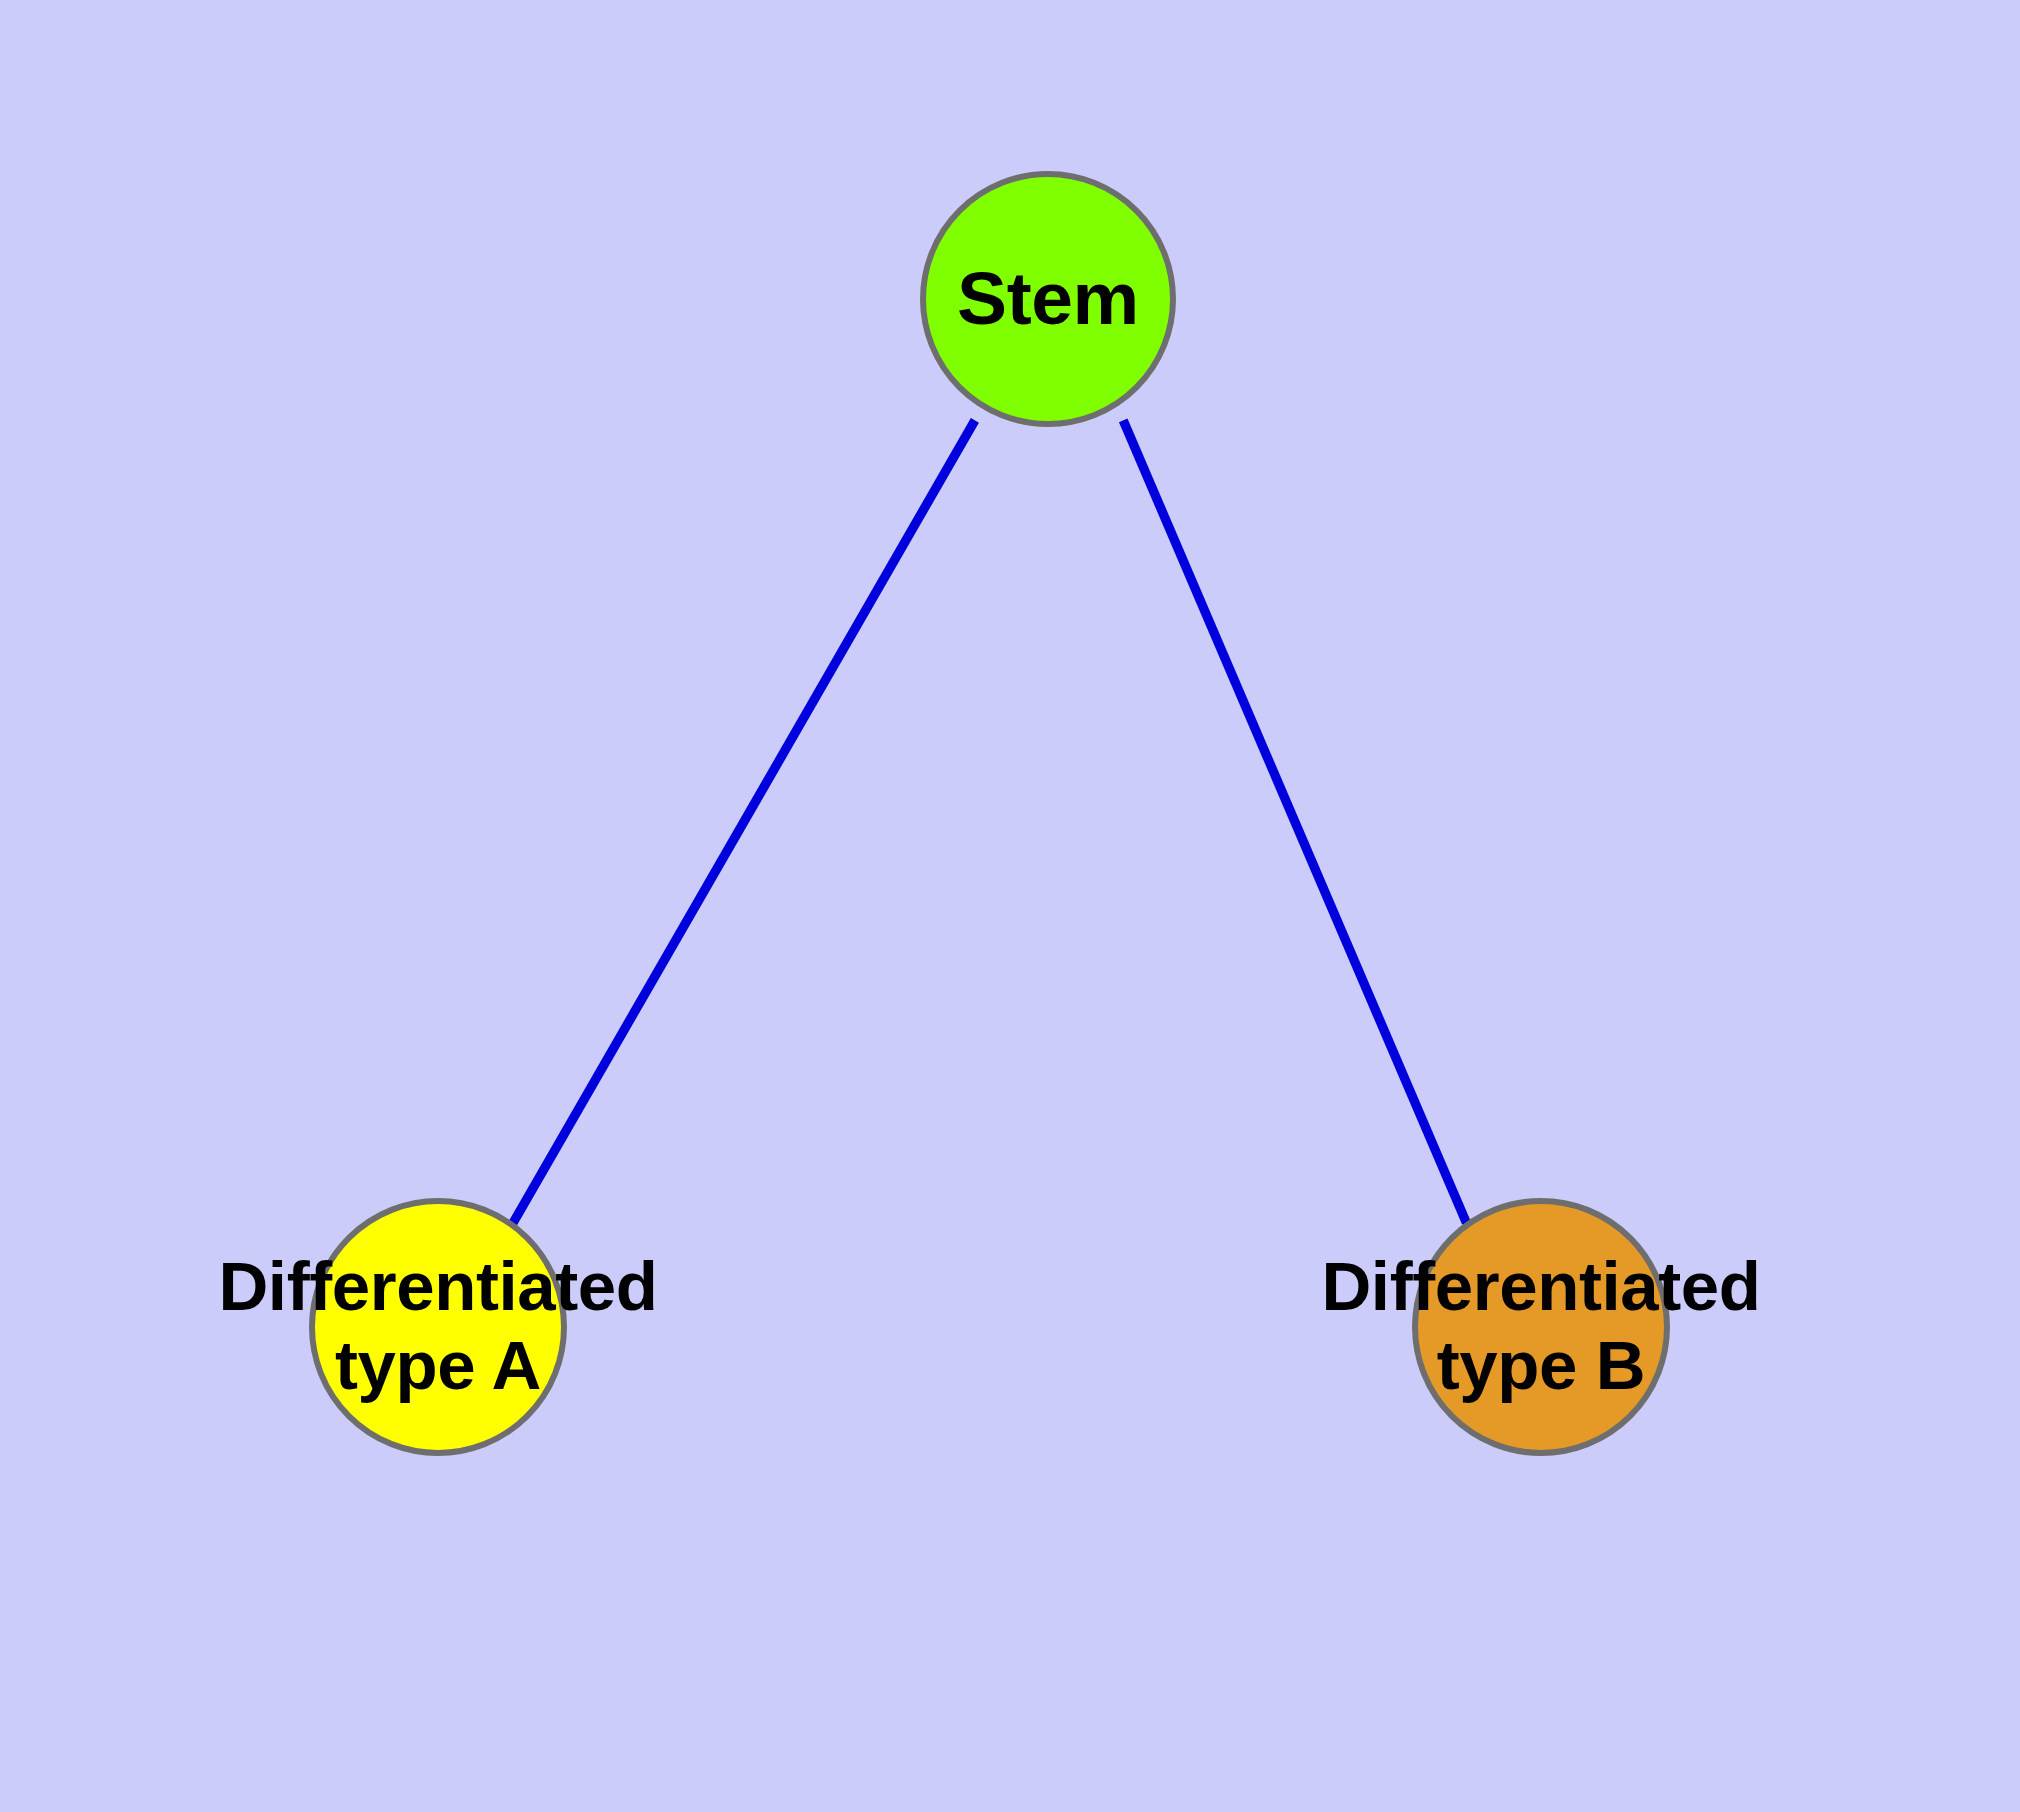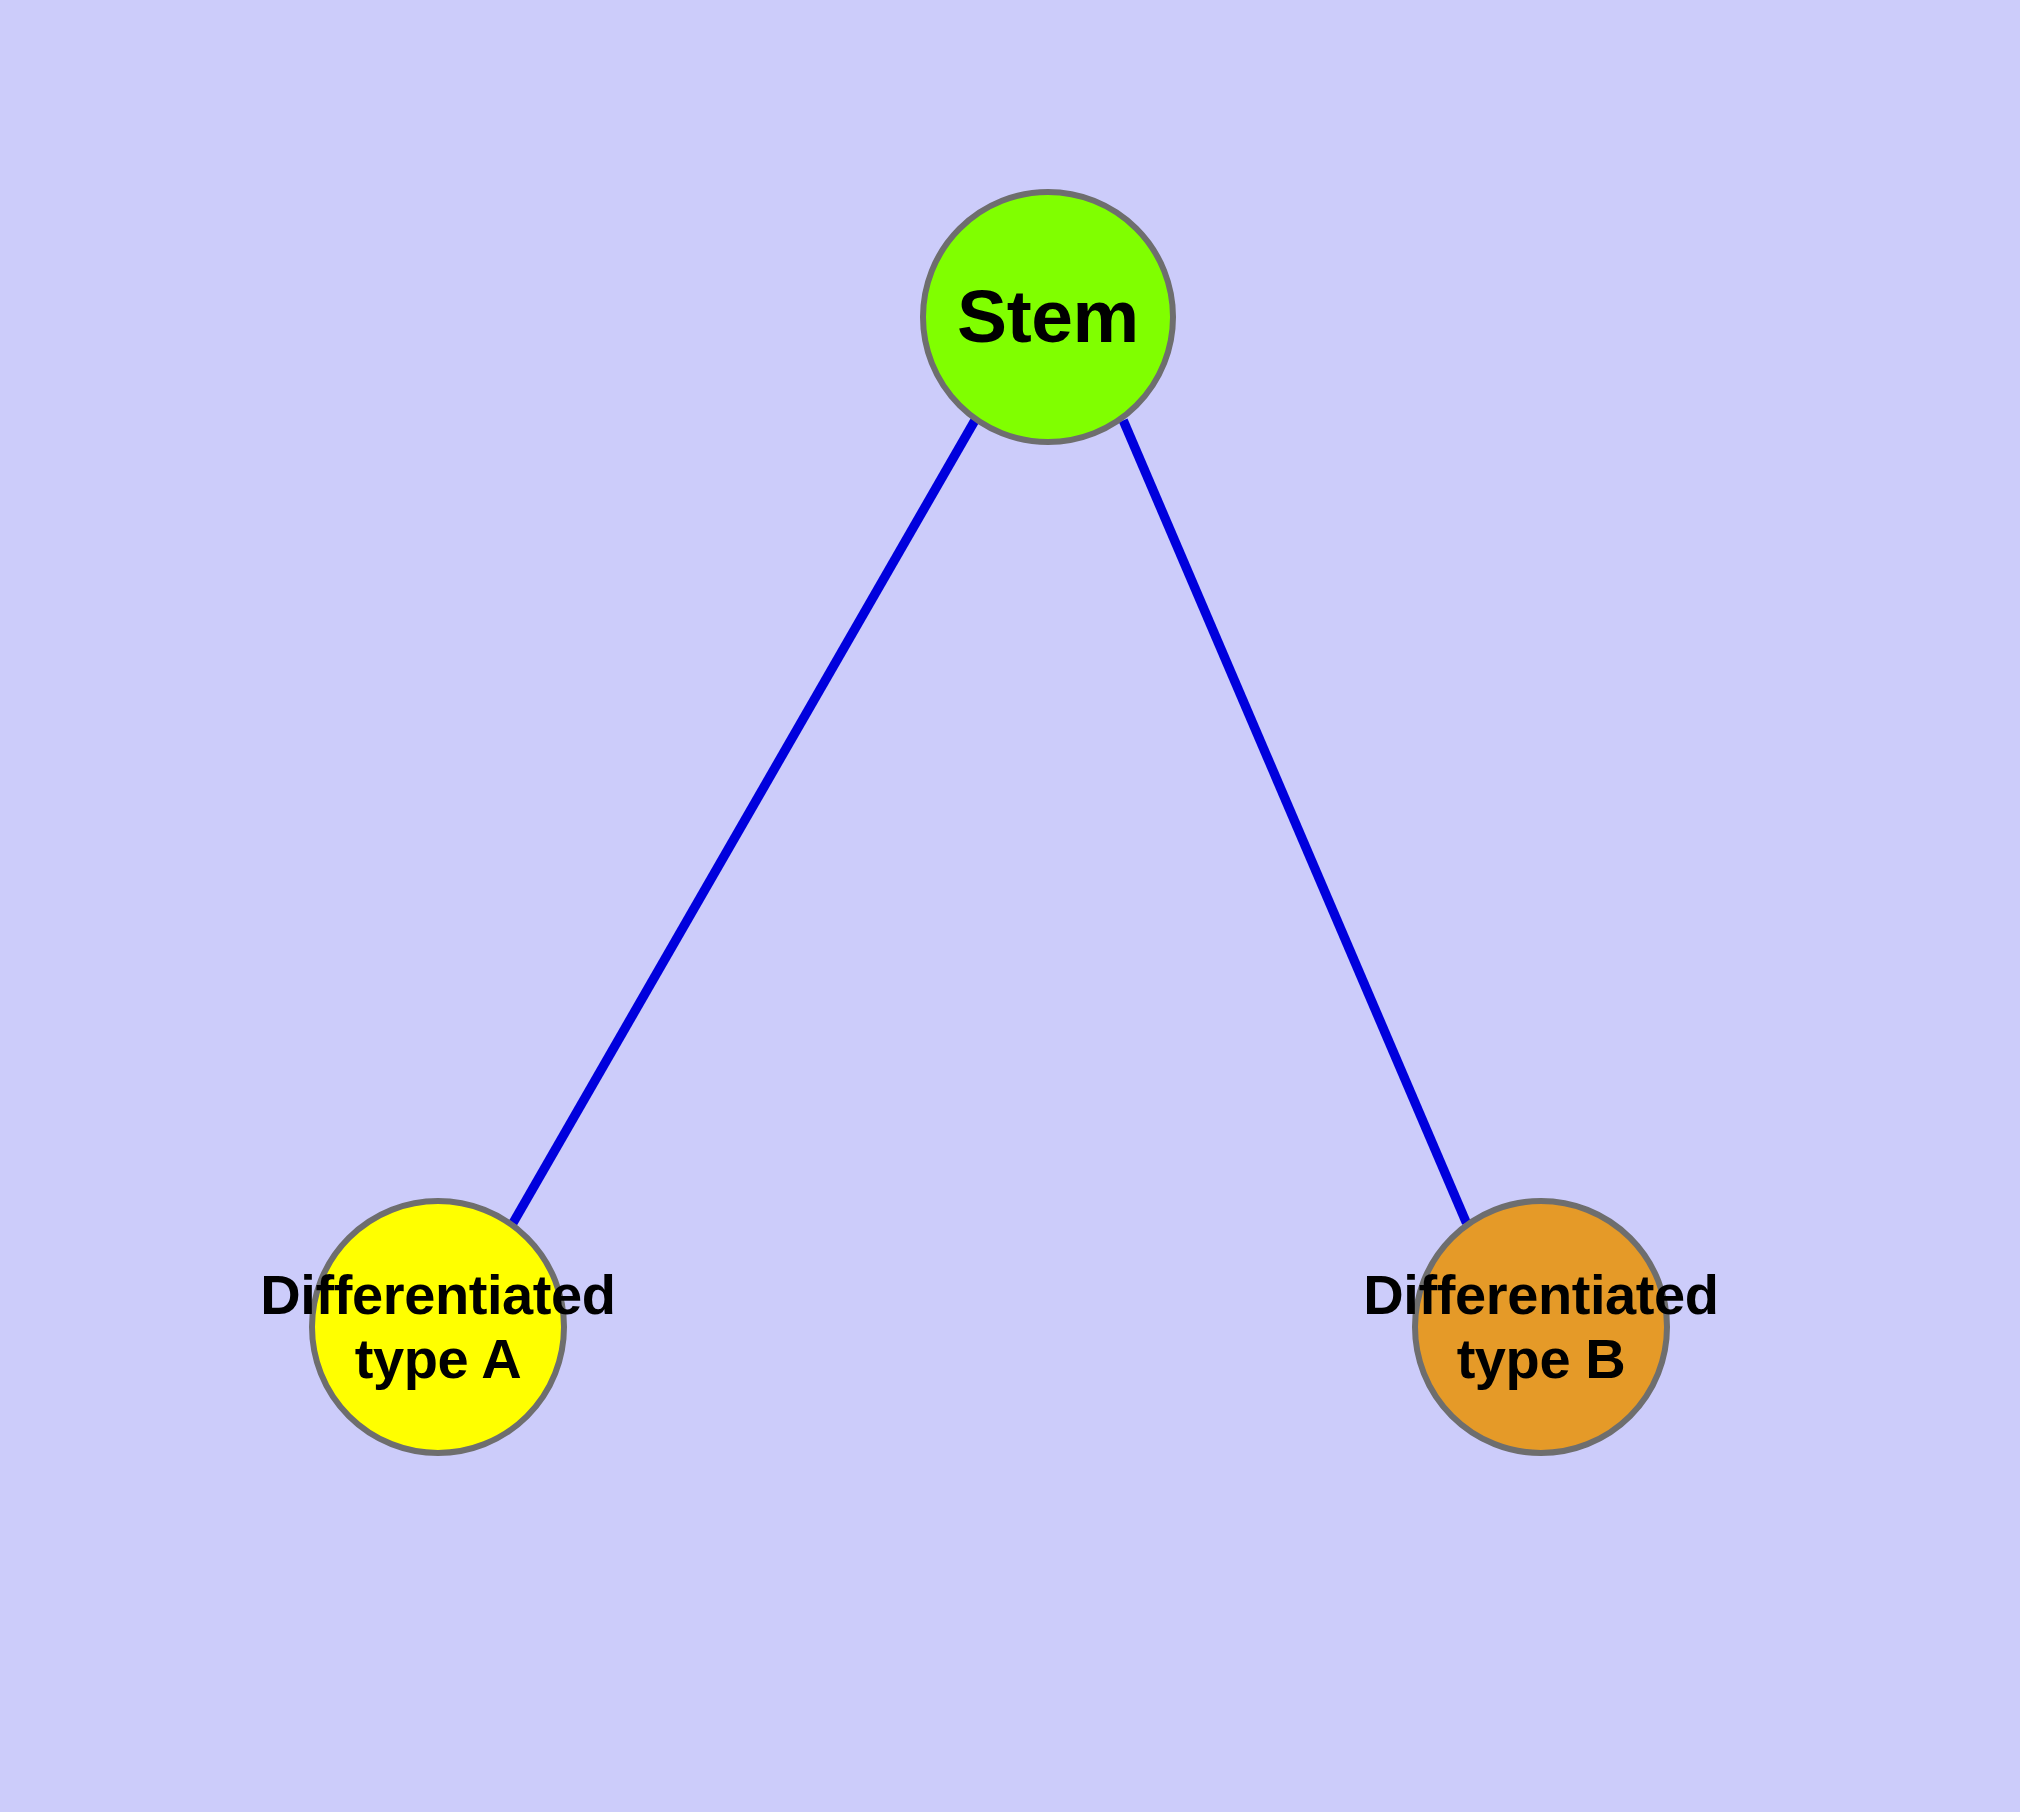--- a/index.html
+++ b/index.html
@@ -42,33 +42,33 @@
     transform: translate(-50%, -50%);
     white-space: pre;
     text-align: center;
     font-family: "Liberation Sans", sans-serif;
     font-weight: bold;
     color: #000000;
     line-height: 1.14;
     letter-spacing: -0.4px;
   }
   .label-lg { font-size: 75px; }
-  .label-sm { font-size: 56px; }
+  .label-sm { font-size: 69px; }
 </style>
 </head>
 <body>
 
 <div id="canvas" style="background: rgb(204, 204, 250);">
 
   <svg id="edge-layer" viewBox="0 0 2384 2138">
     <line id="edge-0" stroke="#0000dd" stroke-width="11" stroke-linecap="butt" x1="1150" y1="496" x2="605" y2="1443"></line>
     <line id="edge-1" stroke="#0000dd" stroke-width="11" stroke-linecap="butt" x1="1325" y1="496" x2="1730" y2="1443"></line>
   </svg>
 
-  <div class="node" id="node-0" style="left: 920px; top: 189px; width: 256px; height: 256px; background: rgb(128, 255, 0); border: 6px solid rgb(110, 110, 110);">
+  <div class="node" id="node-0" style="left: 920px; top: 171px; width: 256px; height: 256px; background: rgb(128, 255, 0); border: 6px solid rgb(110, 110, 110);">
     <span class="node-label label-lg">Stem</span>
   </div>
 
   <div class="node" id="node-1" style="left: 309px; top: 1198px; width: 258px; height: 258px; background: rgb(255, 255, 0); border: 6px solid rgb(110, 110, 110);">
     <span class="node-label label-sm">Differentiated
 type A</span>
   </div>
 
   <div class="node" id="node-2" style="left: 1412px; top: 1198px; width: 258px; height: 258px; background: rgb(229, 154, 40); border: 6px solid rgb(110, 110, 110);">
     <span class="node-label label-sm">Differentiated

